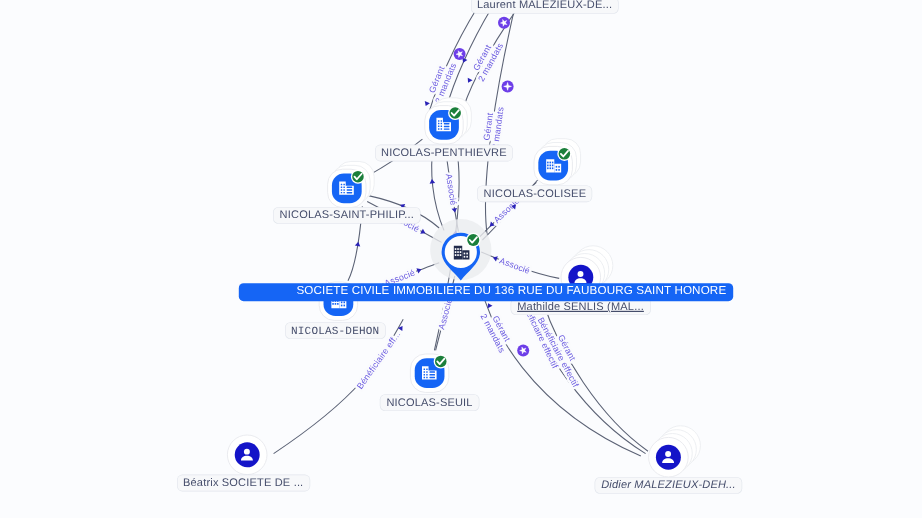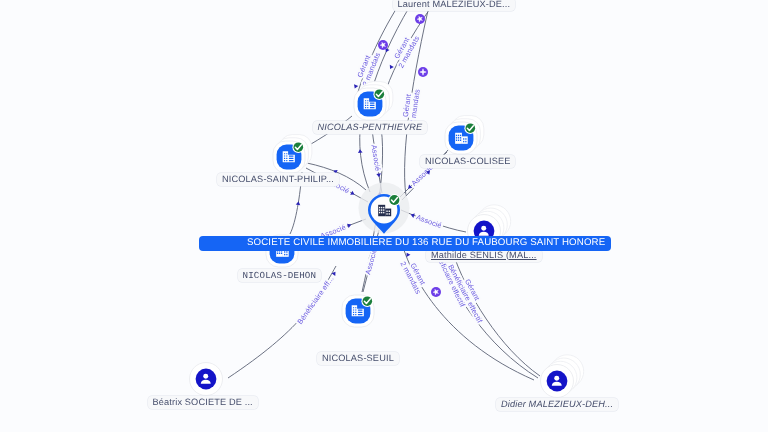--- a/index.html
+++ b/index.html
@@ -206,21 +206,21 @@
             <rect x="12.2" y="10" width="7.2" height="1.9" rx="0.5" fill="#1565f5"></rect>
             <rect x="12.2" y="13.5" width="7.2" height="1.9" rx="0.5" fill="#1565f5"></rect>
             <rect x="12.2" y="17" width="7.2" height="1.9" rx="0.5" fill="#1565f5"></rect>
           </svg></div><div style="position: absolute; left: 0px; top: 0px; width: 60px; height: 60px;"><svg viewBox="0 0 60 60" width="60" height="60" style="overflow:visible">
             <g>
               <circle cx="39.3" cy="20.2" r="5.9" fill="#fff"></circle>
               <circle cx="39.3" cy="20.2" r="4.800000000000001" fill="#1b7f3b"></circle>
               <path d="M 36.4 20.2 L 38.4 22.4 L 42.4 17.8" stroke="#fff" stroke-width="1.5" fill="none" stroke-linecap="round" stroke-linejoin="round"></path>
             </g>
           </svg></div></div>
-      <div class="nlabel" style="left: 312.5px; top: 120.5px; font-style: italic;">NICOLAS-PENTHIEVRE</div>
+      <div class="nlabel" style="left: 312.5px; top: 120.5px;">NICOLAS-PENTHIEVRE</div>
       <div class="node" style="left: 259px; top: 127px; width: 60px; height: 60px;"><svg viewBox="0 0 60 60" width="60" height="60" style="overflow:visible">
           <rect x="20.8" y="7.54" width="32" height="32" rx="12.48" fill="#fff" stroke="#eceef1" stroke-width="0.8"></rect>
           <rect x="17.4" y="10.77" width="32" height="32" rx="12.48" fill="#fff" stroke="#eceef1" stroke-width="0.8"></rect>
           <rect x="14" y="14" width="32" height="32" rx="12.48" fill="#fff" stroke="#e9eaee" stroke-width="0.8"></rect>
           <rect x="17.6" y="17.6" width="24.8" height="24.8" rx="9.920000000000002" fill="#1565f5"></rect>
         </svg><div style="position: absolute; width: 15.5px; height: 15.5px; left: 22.25px; top: 22.25px;"><svg viewBox="0 0 24 24" width="100%" height="100%">
             <path d="M2.6 3.4h8.4v5.6h10.4v11.6H2.6z" fill="#fff"></path>
             <rect x="4.6" y="6.4" width="1.9" height="1.9" rx="0.35" fill="#1565f5"></rect>
             <rect x="8.0" y="6.4" width="1.9" height="1.9" rx="0.35" fill="#1565f5"></rect>
             <rect x="4.6" y="9.9" width="1.9" height="1.9" rx="0.35" fill="#1565f5"></rect>
@@ -232,21 +232,21 @@
             <rect x="12.2" y="10" width="7.2" height="1.9" rx="0.5" fill="#1565f5"></rect>
             <rect x="12.2" y="13.5" width="7.2" height="1.9" rx="0.5" fill="#1565f5"></rect>
             <rect x="12.2" y="17" width="7.2" height="1.9" rx="0.5" fill="#1565f5"></rect>
           </svg></div><div style="position: absolute; left: 0px; top: 0px; width: 60px; height: 60px;"><svg viewBox="0 0 60 60" width="60" height="60" style="overflow:visible">
             <g>
               <circle cx="39.3" cy="20.2" r="5.9" fill="#fff"></circle>
               <circle cx="39.3" cy="20.2" r="4.800000000000001" fill="#1b7f3b"></circle>
               <path d="M 36.4 20.2 L 38.4 22.4 L 42.4 17.8" stroke="#fff" stroke-width="1.5" fill="none" stroke-linecap="round" stroke-linejoin="round"></path>
             </g>
           </svg></div></div>
-      <div class="nlabel" style="left: 217px; top: 172.5px;">NICOLAS-SAINT-PHILIP...</div>
+      <div class="nlabel" style="left: 228px; top: 172.5px;">NICOLAS-SAINT-PHILIP...</div>
       <div class="node" style="left: 431px; top: 108px; width: 60px; height: 60px;"><svg viewBox="0 0 60 60" width="60" height="60" style="overflow:visible">
           <rect x="20.8" y="7.54" width="32" height="32" rx="12.48" fill="#fff" stroke="#eceef1" stroke-width="0.8"></rect>
           <rect x="17.4" y="10.77" width="32" height="32" rx="12.48" fill="#fff" stroke="#eceef1" stroke-width="0.8"></rect>
           <rect x="14" y="14" width="32" height="32" rx="12.48" fill="#fff" stroke="#e9eaee" stroke-width="0.8"></rect>
           <rect x="17.6" y="17.6" width="24.8" height="24.8" rx="9.920000000000002" fill="#1565f5"></rect>
         </svg><div style="position: absolute; width: 14.5px; height: 14.5px; left: 22.75px; top: 22.75px;"><svg viewBox="0 0 24 24" width="100%" height="100%">
             <path d="M1.9 2.9h11.2v18.3H1.9z" fill="#fff"></path>
             <path d="M13.1 8.9h9.6v12.3h-9.6z" fill="#fff"></path>
             <rect x="3.15" y="6.1" width="2.1" height="2.4" fill="#1565f5"></rect>
             <rect x="6.449999999999999" y="6.1" width="2.1" height="2.4" fill="#1565f5"></rect>
@@ -261,21 +261,21 @@
             <rect x="18.6" y="12" width="2.1" height="2.4" fill="#1565f5"></rect>
             <rect x="15" y="16.3" width="2.1" height="2.4" fill="#1565f5"></rect>
             <rect x="18.6" y="16.3" width="2.1" height="2.4" fill="#1565f5"></rect>
           </svg></div><div style="position: absolute; left: 0px; top: 0px; width: 60px; height: 60px;"><svg viewBox="0 0 60 60" width="60" height="60" style="overflow:visible">
             <g>
               <circle cx="39.3" cy="20.2" r="5.9" fill="#fff"></circle>
               <circle cx="39.3" cy="20.2" r="4.800000000000001" fill="#1b7f3b"></circle>
               <path d="M 36.4 20.2 L 38.4 22.4 L 42.4 17.8" stroke="#fff" stroke-width="1.5" fill="none" stroke-linecap="round" stroke-linejoin="round"></path>
             </g>
           </svg></div></div>
-      <div class="nlabel" style="left: 420px; top: 154.5px;">NICOLAS-COLISEE</div>
+      <div class="nlabel" style="left: 398px; top: 154.5px;">NICOLAS-COLISEE</div>
       <div class="node" style="left: 252px; top: 221px; width: 60px; height: 60px;"><svg viewBox="0 0 60 60" width="60" height="60" style="overflow:visible">
           <rect x="14" y="14" width="32" height="32" rx="12.48" fill="#fff" stroke="#e9eaee" stroke-width="0.8"></rect>
           <rect x="17.6" y="17.6" width="24.8" height="24.8" rx="9.920000000000002" fill="#1565f5"></rect>
         </svg><div style="position: absolute; width: 14.5px; height: 14.5px; left: 22.75px; top: 22.75px;"><svg viewBox="0 0 24 24" width="100%" height="100%">
             <path d="M1.9 2.9h11.2v18.3H1.9z" fill="#fff"></path>
             <path d="M13.1 8.9h9.6v12.3h-9.6z" fill="#fff"></path>
             <rect x="3.15" y="6.1" width="2.1" height="2.4" fill="#1565f5"></rect>
             <rect x="6.449999999999999" y="6.1" width="2.1" height="2.4" fill="#1565f5"></rect>
             <rect x="9.75" y="6.1" width="2.1" height="2.4" fill="#1565f5"></rect>
             <rect x="3.15" y="10.1" width="2.1" height="2.4" fill="#1565f5"></rect>
@@ -312,21 +312,21 @@
             <rect x="12.2" y="10" width="7.2" height="1.9" rx="0.5" fill="#1565f5"></rect>
             <rect x="12.2" y="13.5" width="7.2" height="1.9" rx="0.5" fill="#1565f5"></rect>
             <rect x="12.2" y="17" width="7.2" height="1.9" rx="0.5" fill="#1565f5"></rect>
           </svg></div><div style="position: absolute; left: 0px; top: 0px; width: 60px; height: 60px;"><svg viewBox="0 0 60 60" width="60" height="60" style="overflow:visible">
             <g>
               <circle cx="39.3" cy="20.2" r="5.9" fill="#fff"></circle>
               <circle cx="39.3" cy="20.2" r="4.800000000000001" fill="#1b7f3b"></circle>
               <path d="M 36.4 20.2 L 38.4 22.4 L 42.4 17.8" stroke="#fff" stroke-width="1.5" fill="none" stroke-linecap="round" stroke-linejoin="round"></path>
             </g>
           </svg></div></div>
-      <div class="nlabel" style="left: 317px; top: 328.5px; margin-top: 23px;">NICOLAS-SEUIL</div>
+      <div class="nlabel" style="left: 317px; top: 328.5px;">NICOLAS-SEUIL</div>
       <div class="node" style="left: 425px; top: -48px; width: 60px; height: 60px;"><svg viewBox="0 0 60 60" width="60" height="60" style="overflow:visible">
           <circle cx="40.2" cy="20.310000000000002" r="16.5" fill="#fff" stroke="#eceef1" stroke-width="0.8"></circle>
           <circle cx="36.8" cy="23.54" r="16.5" fill="#fff" stroke="#eceef1" stroke-width="0.8"></circle>
           <circle cx="33.4" cy="26.77" r="16.5" fill="#fff" stroke="#eceef1" stroke-width="0.8"></circle>
           <circle cx="30" cy="30" r="16.5" fill="#fff" stroke="#e9eaee" stroke-width="0.8"></circle>
           <circle cx="30" cy="30" r="10.4" fill="#1414c8"></circle>
         </svg></div>
       <div class="nlabel" style="left: 392.5px; top: -2.5px;">Laurent MALEZIEUX-DE...</div>
       <div class="node" style="left: 454px; top: 201px; width: 60px; height: 60px;"><svg viewBox="0 0 60 60" width="60" height="60" style="overflow:visible">
           <circle cx="40.2" cy="20.310000000000002" r="16.5" fill="#fff" stroke="#eceef1" stroke-width="0.8"></circle>

